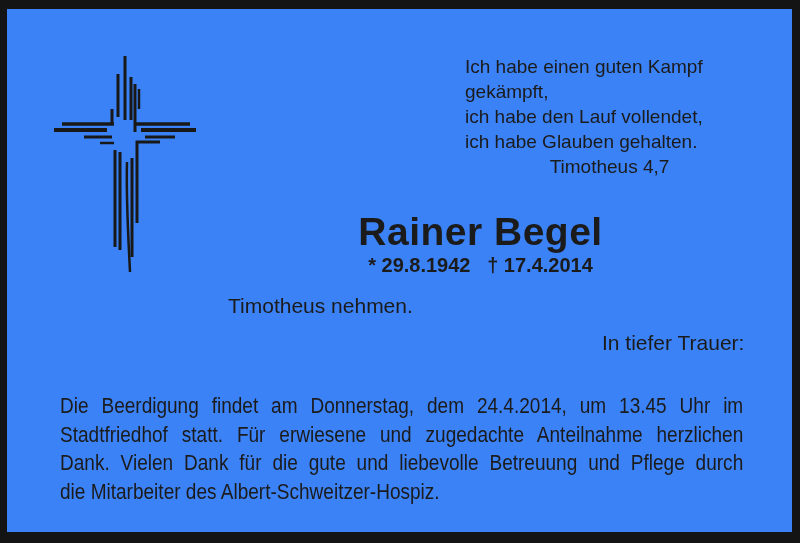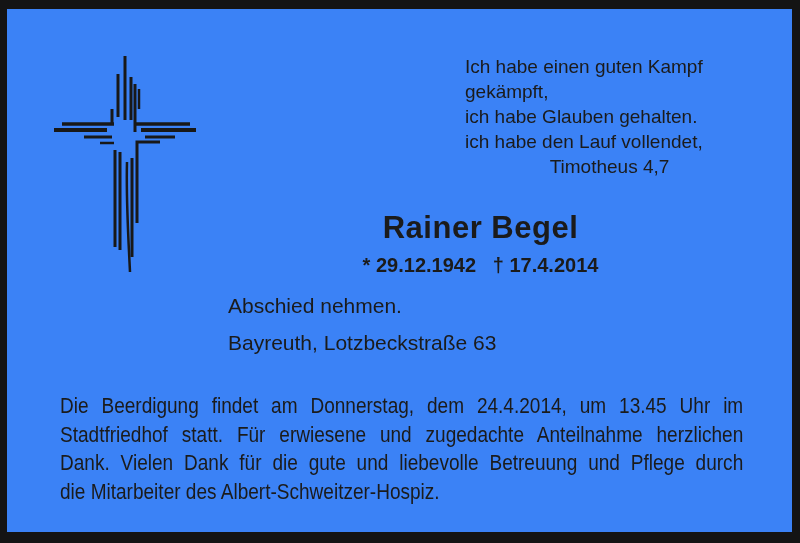--- a/index.html
+++ b/index.html
@@ -27,21 +27,21 @@
   
   .scripture{left:465px;top:54px;width:289px;font-size:19px;line-height:25px;}
   .scripture .attr{text-align:center;}
 
   
   .intro{left:229px;top:148px;width:517px;font-size:20.6px;line-height:29px;}
   .jline{text-align:justify;text-align-last:justify;}
 
   
   .center-col{left:222px;top:0;width:517px;text-align:center;}
-  .name{top:210px;font-size:31px;font-weight:bold;letter-spacing:.5px;}
+  .name{top:210px;font-size:39px;font-weight:bold;letter-spacing:.5px;}
   .dates{top:254px;font-size:20px;font-weight:bold;white-space:pre;}
 
   .farewell{left:228px;top:294px;font-size:21px;}
   .address{left:228px;top:331px;font-size:21px;}
 
   .mourning{left:602px;top:331px;font-size:21px;line-height:23px;}
   .mourning .m-name{font-weight:bold;}
 
   
   .funeral{
@@ -79,35 +79,35 @@
 
       <path d="M67 100 L67 197" stroke-width="3"></path>
       <path d="M72 102 L72 200" stroke-width="3"></path>
       <path d="M79 112 C78 150 80 180 82 222" stroke-width="2.5"></path>
       <path d="M84 108 L84 207" stroke-width="3"></path>
     </svg>
   </div>
 
   <div class="abs scripture">
     <div>Ich habe einen guten Kampf gekämpft,</div>
+    <div>ich habe den Lauf vollendet,</div>
     <div>ich habe Glauben gehalten.</div>
-    <div>ich habe den Lauf vollendet,</div>
     <div class="attr">Timotheus 4,7</div>
   </div>
 
 
   <div class="abs center-col name">Rainer Begel</div>
 
-  <div class="abs center-col dates">* 29.12.1942   † 17.4.2014</div>
+  <div class="abs center-col dates">* 29.8.1942   † 17.4.2014</div>
 
-  <div class="abs farewell">Abschied nehmen.</div>
+  <div class="abs farewell">Timotheus nehmen.</div>
 
-  <div class="abs address">Bayreuth, Lotzbeckstraße 63</div>
 
   <div class="abs mourning">
+    <div>In tiefer Trauer:</div>
   </div>
 
   <div class="abs funeral">
     <div class="jline">Die Beerdigung findet am Donnerstag, dem 24.4.2014, um 13.45 Uhr im</div>
     <div class="jline">Stadtfriedhof statt. Für erwiesene und zugedachte Anteilnahme herzlichen</div>
     <div class="jline">Dank. Vielen Dank für die gute und  liebevolle Betreuung und Pflege durch</div>
     <div>die Mitarbeiter des Albert-Schweitzer-Hospiz.</div>
   </div>
 </div>
 

